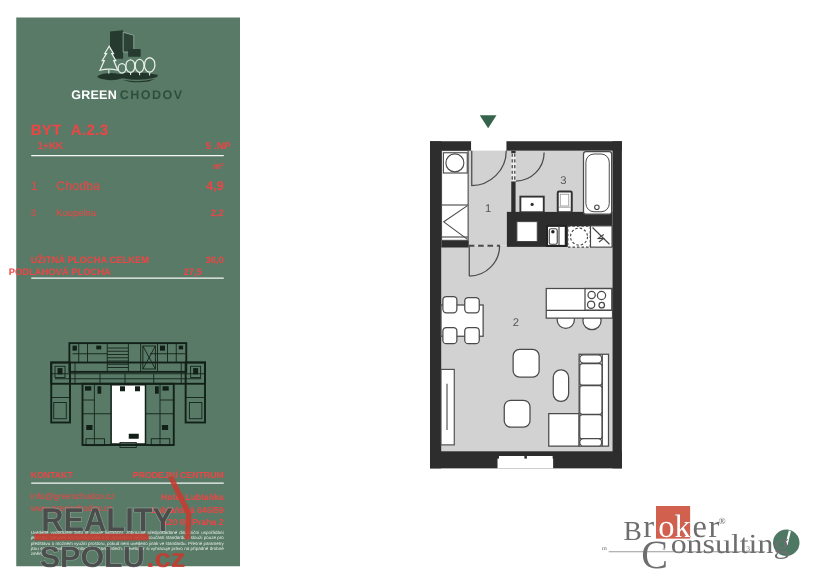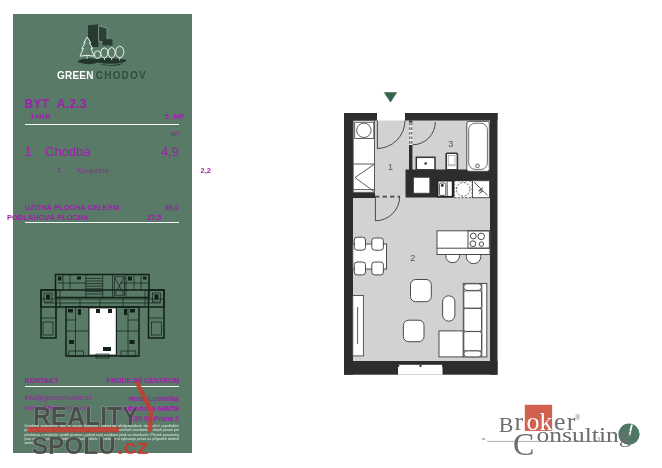--- a/index.html
+++ b/index.html
@@ -1,38 +1,38 @@
 <!DOCTYPE html>
 <html><head>
 <meta charset="utf-8">
 <style>
 html,body{margin:0;padding:0;background:#fff;}
 body{width:662px;height:468px;font-family:"Liberation Sans",sans-serif;}
 #page{position:relative;width:662px;height:468px;overflow:hidden;background:#fff;}
 .abs{position:absolute;}
-.sbtxt{color:#a21caf;}
+.sbtxt{color:#ef4444;}
 </style>
 </head>
 <body>
 <div id="page">
 
   <div class="abs" style="left:13px;top:14px;width:179px;height:439px;background:#597a66;"></div>
 
   <div class="abs sbtxt" style="left:24.5px;top:97.3px;font-size:12px;font-weight:bold;letter-spacing:0.3px;">BYT&nbsp;&nbsp;A.2.3</div>
 
   <div class="abs sbtxt" style="left:30px;top:111.5px;width:154.5px;font-size:8px;font-weight:bold;">1+KK<span style="float:right;">5 .NP</span></div>
 
   <div class="abs" style="left:24.5px;top:123.5px;width:154.5px;height:1px;background:rgba(255,255,255,0.95);"></div>
 
   <div class="abs sbtxt" style="left:24.5px;top:129.5px;width:154.5px;font-size:7px;font-weight:bold;text-align:right;">m²</div>
 
-  <div class="abs sbtxt" style="left:24.5px;top:144.3px;width:154.5px;font-size:13px;"><span style="display:inline-block;width:20.5px;">1</span>Chodba<span style="float:right;font-weight:normal;">4,9</span></div>
-
-
-  <div class="abs sbtxt" style="left:24.5px;top:165.6px;width:154.5px;font-size:7.5px;margin-left:32px;"><span style="display:inline-block;width:20.5px;">3</span>Koupelna<span style="float:right;font-weight:bold;">2,2</span></div>
+  <div class="abs sbtxt" style="left:24.5px;top:144.3px;width:154.5px;font-size:10px;"><span style="display:inline-block;width:20.5px;">1</span>Chodba<span style="float:right;font-weight:bold;">4,9</span></div>
+
+
+  <div class="abs sbtxt" style="left:24.5px;top:165.6px;width:154.5px;font-size:7.5px;"><span style="display:inline-block;width:20.5px;">3</span>Koupelna<span style="float:right;font-weight:bold;">2,2</span></div>
 
   <div class="abs sbtxt" style="left:24.5px;top:203px;width:154.5px;font-size:7.5px;font-weight:bold;">UŽITNÁ PLOCHA CELKEM<span style="float:right;">36,0</span></div>
 
   <div class="abs sbtxt" style="left:7px;top:212.5px;width:154.5px;font-size:7.5px;font-weight:bold;">PODLAHOVÁ PLOCHA<span style="float:right;">27,5</span></div>
 
   <div class="abs" style="left:24.5px;top:222px;width:154.5px;height:1px;background:rgba(255,255,255,0.95);"></div>
 
   <div class="abs sbtxt" style="left:24.5px;top:377px;width:154.5px;font-size:7px;font-weight:bold;">KONTAKT<span style="float:right;">PRODEJNÍ CENTRUM</span></div>
 
   <div class="abs" style="left:24.5px;top:386.3px;width:154.5px;height:1px;background:rgba(255,255,255,0.95);"></div>

